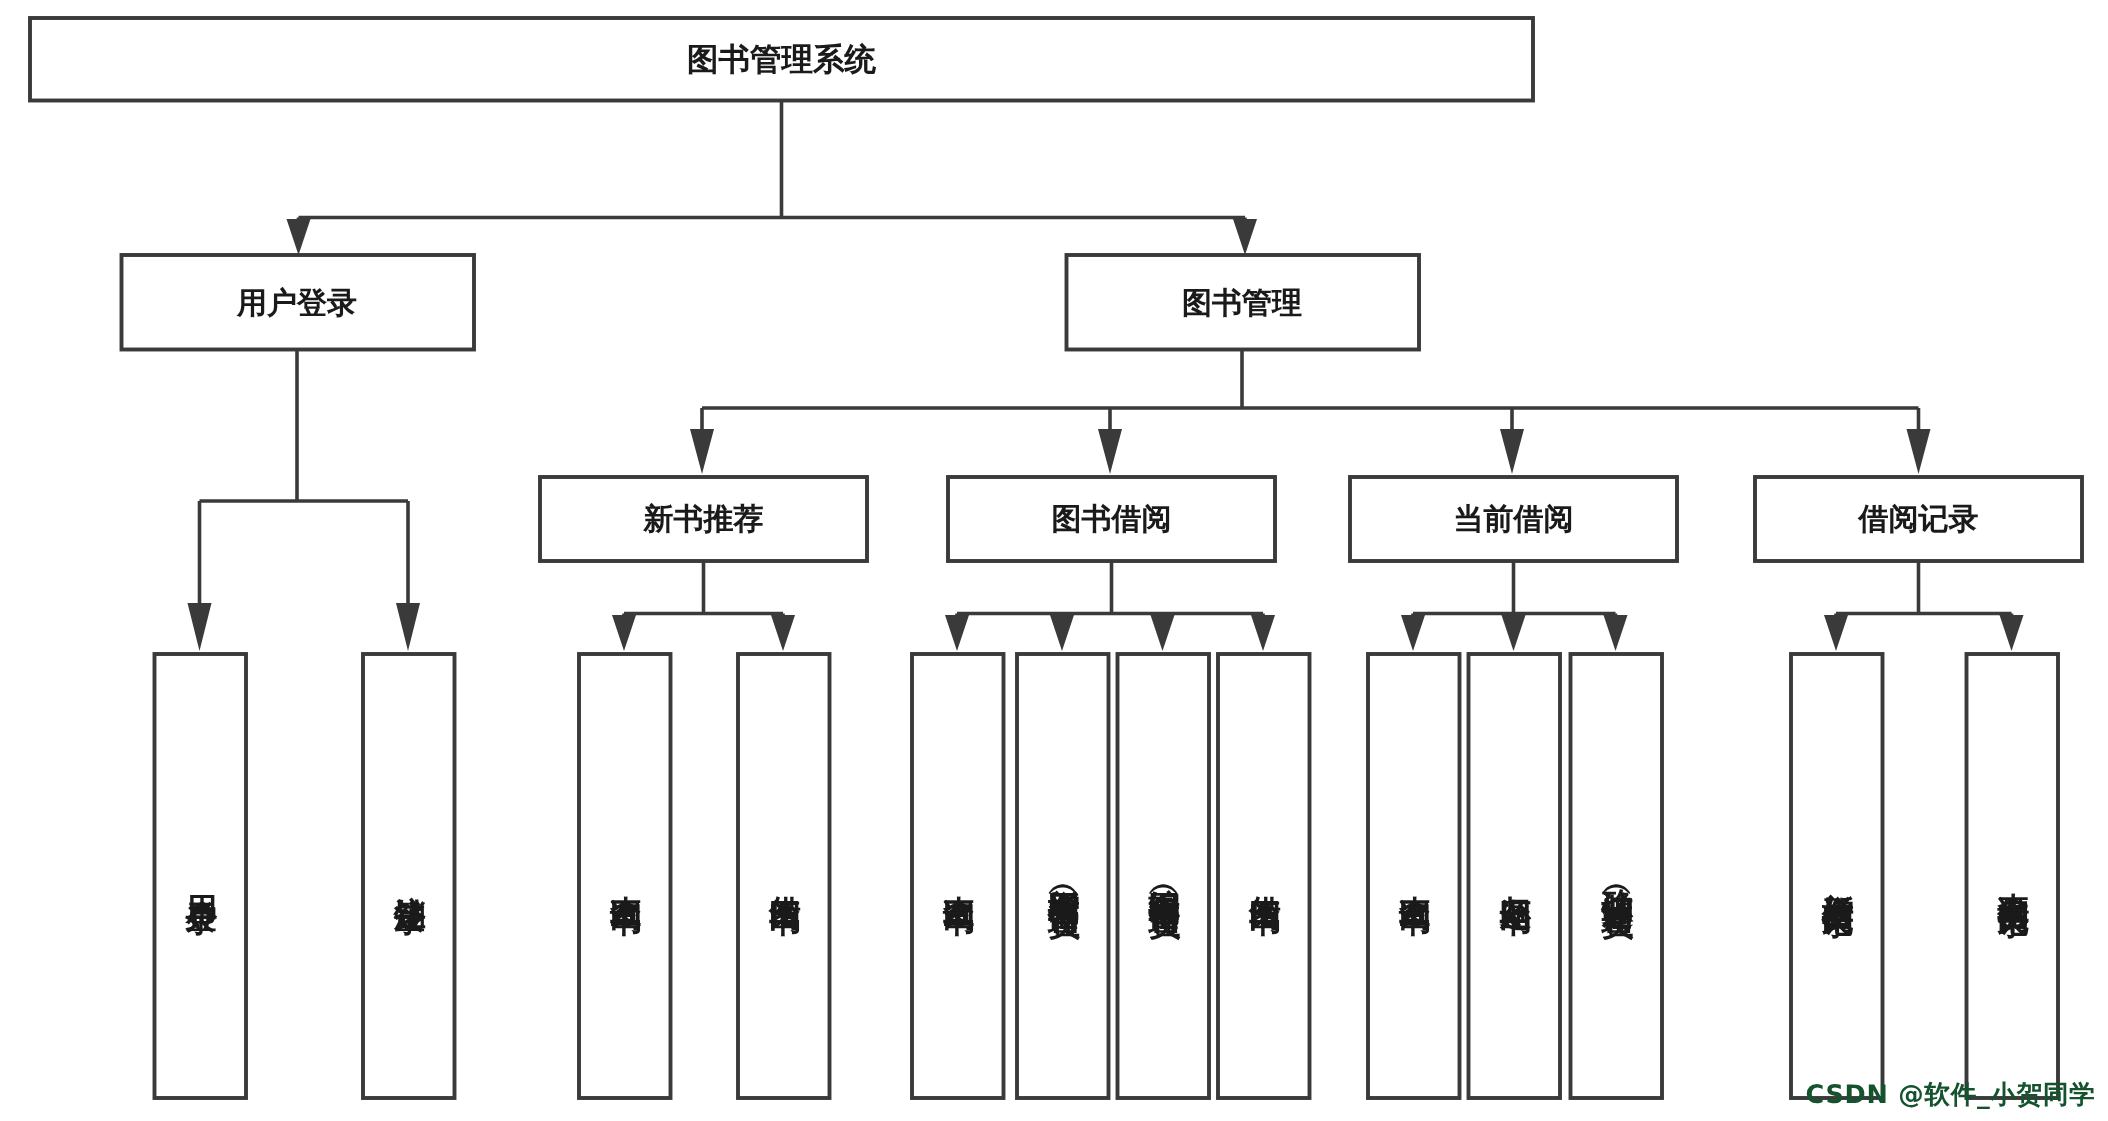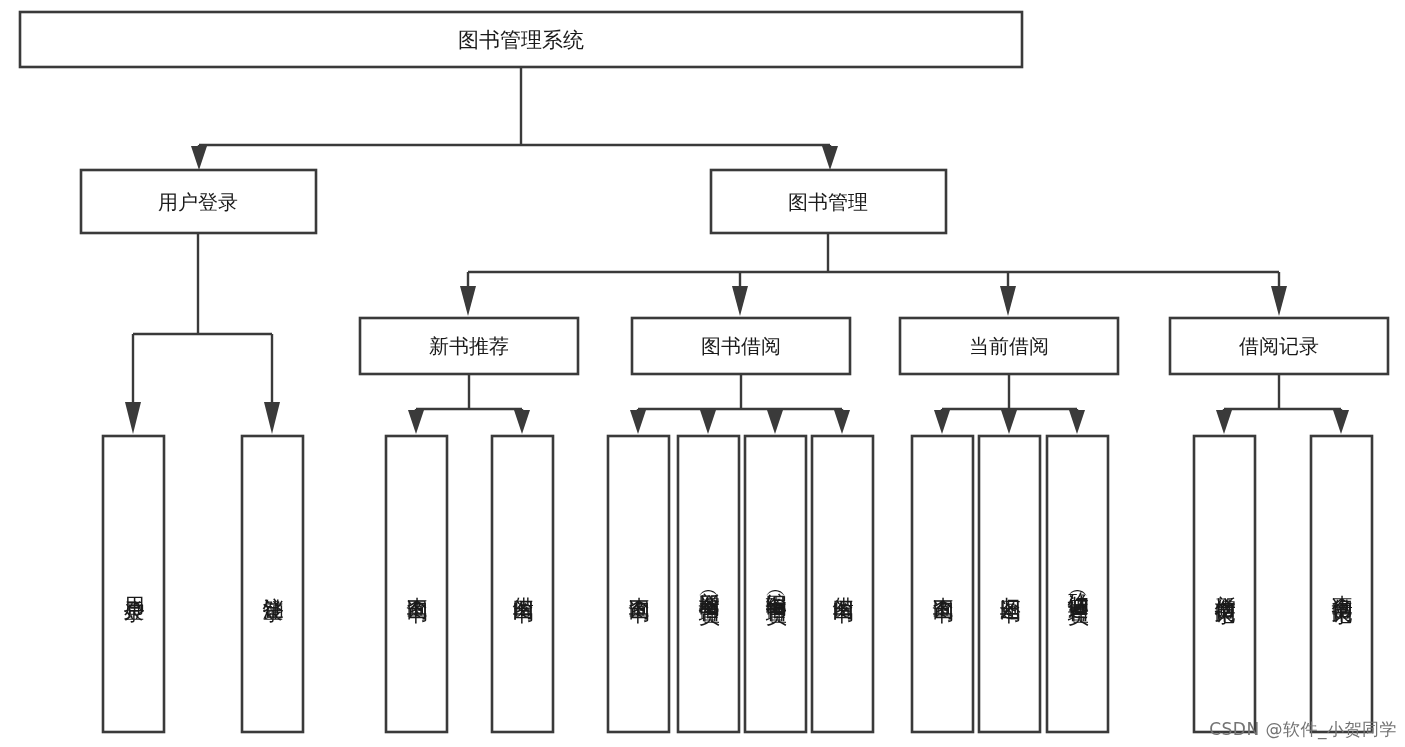--- a/index.html
+++ b/index.html
@@ -11,20 +11,21 @@
     width: 1405px;
     height: 747px;
     font-family: "DejaVu Sans", "Liberation Sans", sans-serif;
     overflow: hidden;
   }
   #diagram-root {
     position: relative;
     width: 1405px;
     height: 747px;
     background: #ffffff;
+    font-weight: bold;
   }
   svg#tree-svg {
     position: absolute;
     left: 0;
     top: 0;
     width: 1405px;
     height: 747px;
   }
   .node-box {
     fill: #ffffff;
@@ -71,21 +72,21 @@
     letter-spacing: 2px;
     color: #1a1a1a;
     white-space: nowrap;
   }
   .watermark {
     position: absolute;
     right: 8px;
     bottom: 6px;
     font-family: "DejaVu Sans", "Liberation Sans", sans-serif;
     font-size: 17px;
-    color: #737373;
+    color: #14532d;
     letter-spacing: 0.5px;
     white-space: nowrap;
     text-align: right;
   }
 </style>
 </head>
 <body>
 
 <div id="diagram-root">
 

